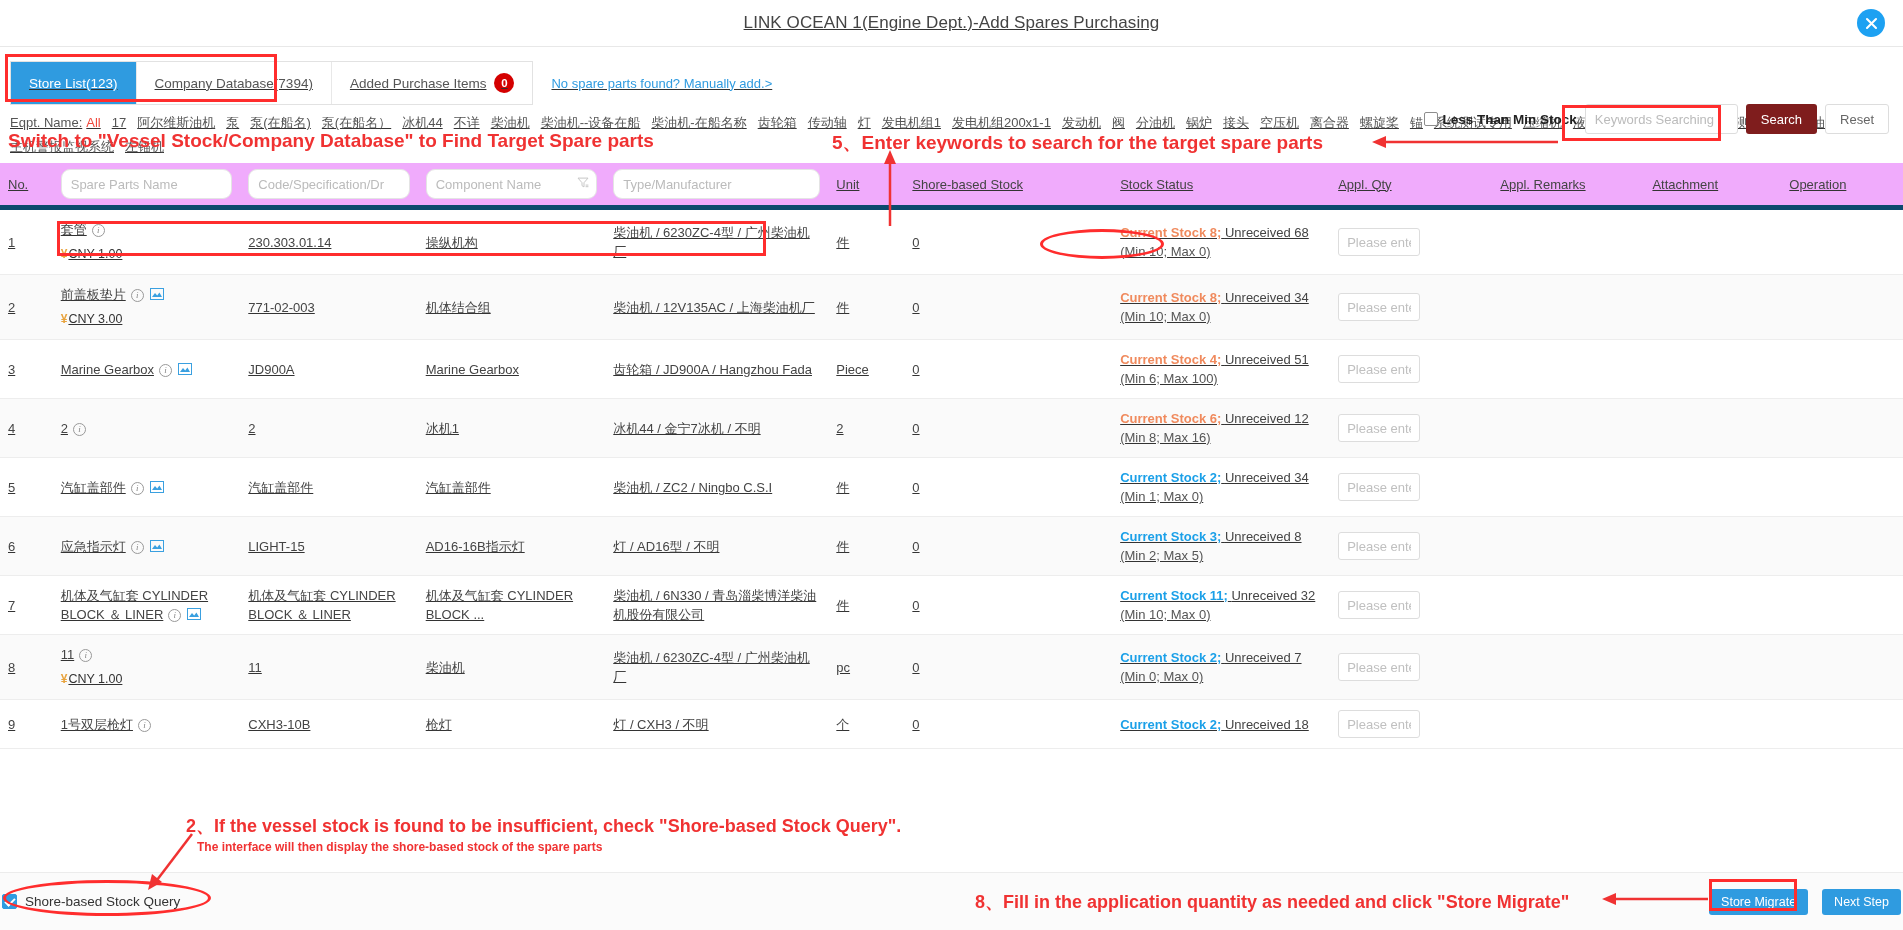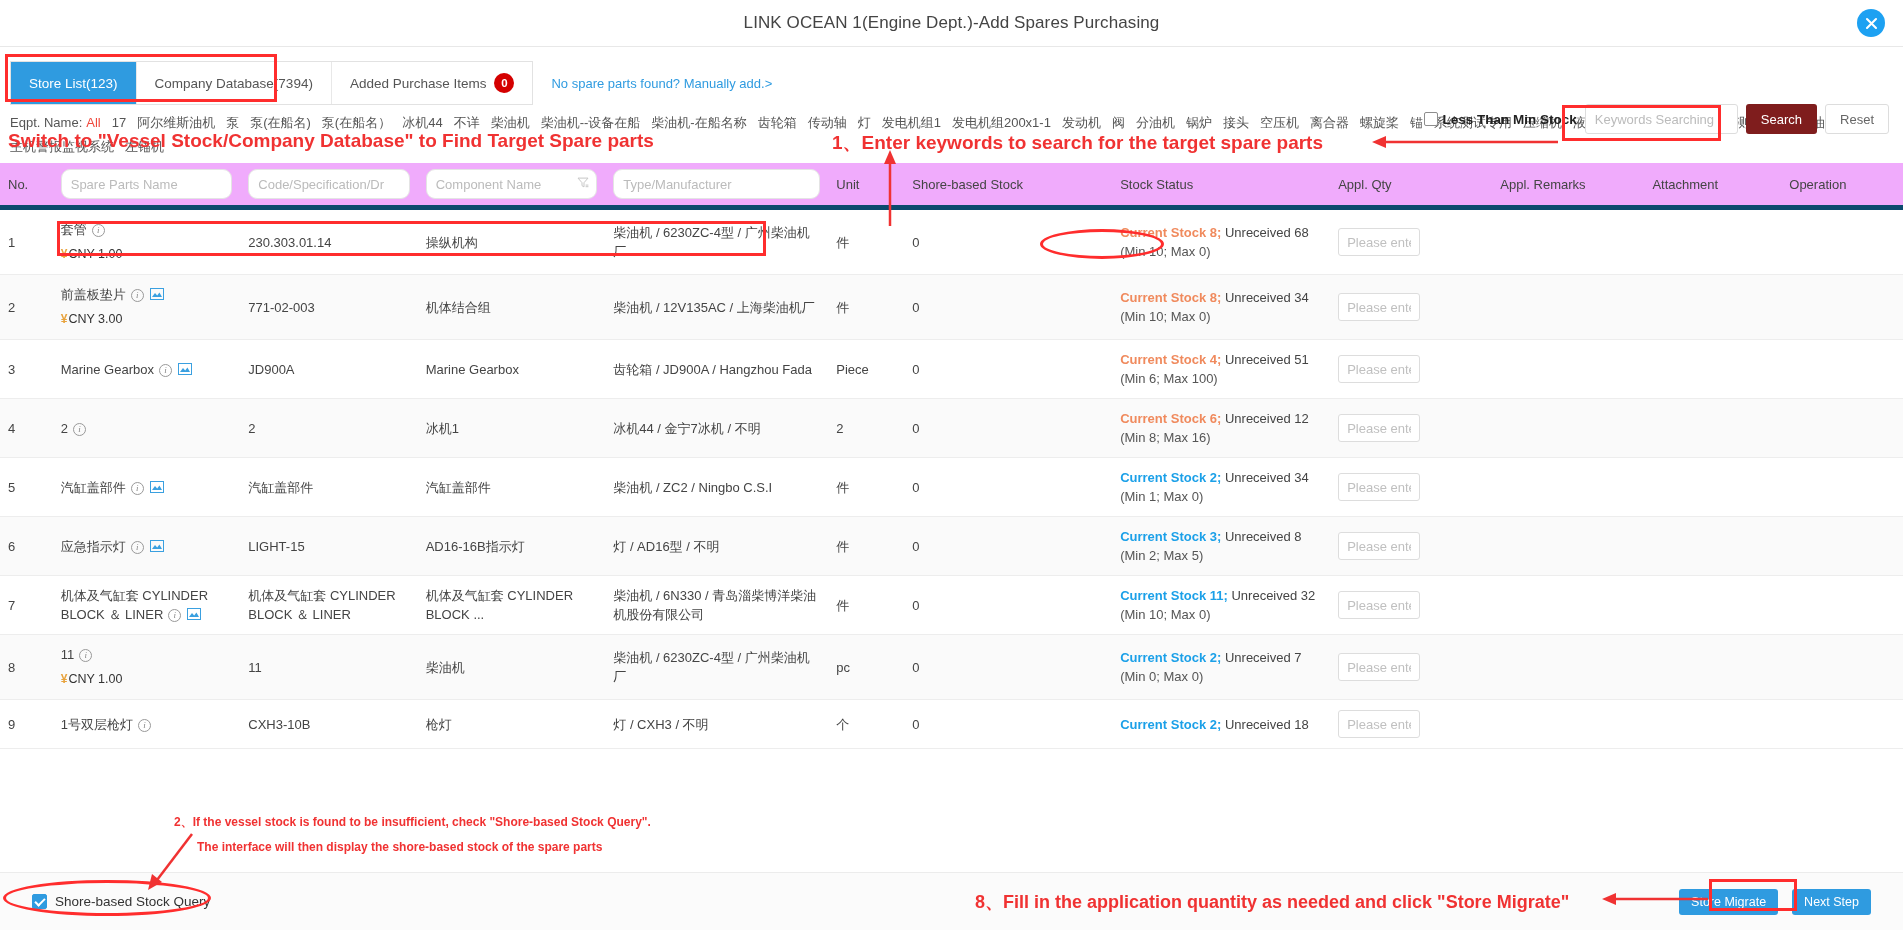--- a/index.html
+++ b/index.html
@@ -5,21 +5,21 @@
 <style>
   * { box-sizing: border-box; }
   html, body {
     margin: 0; padding: 0;
     width: 1903px; height: 930px;
     overflow: hidden;
     background: #ffffff;
     font-family: "Liberation Sans", "DejaVu Sans", sans-serif;
     color: #333;
   }
-  .app { position: relative; width: 1903px; height: 930px; background:#fff; }
+  .app { position: relative; width: 1903px; height: 930px; background:#fff;text-decoration:underline; }
 
   
   .titlebar {
     position: relative;
     height: 47px;
     border-bottom: 1px solid #e8e8e8;
     display: flex; align-items: center; justify-content: center;
   }
   .title-text {
     font-size: 17px; color: #444; letter-spacing: .1px;
@@ -90,21 +90,21 @@
   .anno {
     position: absolute;
     color: #f03232;
     font-weight: bold;
     font-size: 19px;
     white-space: nowrap;
     pointer-events: none;
   }
   .anno-1 { left: 8px;   top: 130px; }
   .anno-2 { left: 832px; top: 130px; }
-  .anno-3 { left: 174px; top: 814px; font-size: 12px; }
+  .anno-3 { left: 186px; top: 814px; font-size: 18px; }
   .anno-4 { left: 197px; top: 840px; font-size: 12px; }
   .anno-5 { left: 975px; top: 890px; font-size: 18px; }
 
   svg.arrow { position:absolute; pointer-events:none; overflow:visible; }
 
   
   .eqpt {
     padding: 6px 10px 4px 10px;
     font-size: 13px;
     color: #555;
@@ -228,21 +228,21 @@
   .btn-primary { background: #7f1d1d; color:#fff; }
   .btn-default { background:#fff; color:#666; border:1px solid #ddd; margin-left:8px; }
 
   
   .footer {
     position: absolute; left: 0; bottom: 0;
     width: 1903px; height: 58px;
     background: #fbfbfb;
     border-top: 1px solid #ececec;
     display:flex; align-items:center;
-    padding: 0 32px;
+    padding: 0 2px;
   }
   .footer-chk { display:flex; align-items:center; }
   .chk-on {
     width: 15px; height: 15px; background:#2f9be0; border:1px solid #2f9be0;
     border-radius:2px; position:relative; cursor:pointer;
   }
   .chk-on:after {
     content:""; position:absolute; left:4px; top:1px;
     width:4px; height:8px; border:solid #fff; border-width: 0 2px 2px 0;
     transform: rotate(45deg);
@@ -552,21 +552,21 @@
     </div>
     <div class="footer-right">
       <div class="btn-footer">Store Migrate</div>
       <div class="btn-footer">Next Step</div>
     </div>
   </div>
   <div class="hl-box hl-migrate"></div>
   <div class="hl-ellipse el-shore-chk"></div>
 
   <div class="anno anno-1">Switch to "Vessel Stock/Company Database" to Find Target Spare parts</div>
-  <div class="anno anno-2">1、Enter keywords to search for the target spare parts</div>
+  <div class="anno anno-2">5、Enter keywords to search for the target spare parts</div>
   <div class="anno anno-3">2、If the vessel stock is found to be insufficient, check "Shore-based Stock Query".</div>
   <div class="anno anno-4">The interface will then display the shore-based stock of the spare parts</div>
   <div class="anno anno-5">8、Fill in the application quantity as needed and click "Store Migrate"</div>
 
   <svg class="arrow" style="left:1370px; top:130px;" width="190" height="24">
     <line x1="188" y1="12" x2="14" y2="12" stroke="#f03232" stroke-width="2.5"></line>
     <polygon points="2,12 16,6 16,18" fill="#f03232"></polygon>
   </svg>
   <svg class="arrow" style="left:880px; top:148px;" width="20" height="80">
     <line x1="10" y1="78" x2="10" y2="14" stroke="#f03232" stroke-width="2.5"></line>

